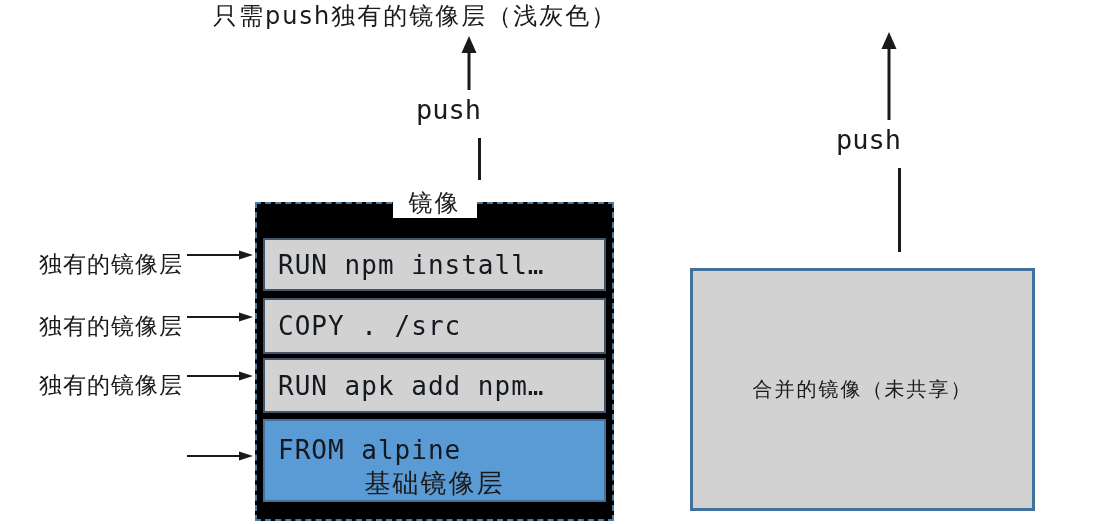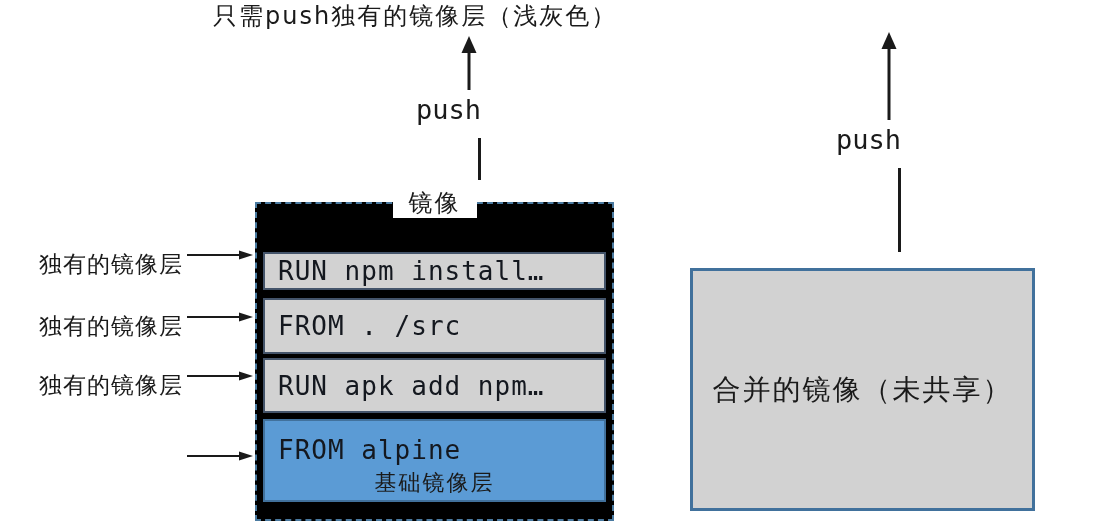--- a/index.html
+++ b/index.html
@@ -30,46 +30,46 @@
   }
   .image-box-title{
     position:absolute;top:-16px;left:50%;transform:translateX(-50%);
     background:#fff;padding:0 16px;font-size:24px;line-height:30px;letter-spacing:2px;white-space:nowrap;
   }
   .layer{position:absolute;left:6px;right:6px;box-sizing:border-box;}
   .layer-gray{
     background:var(--layer-gray-fill,#d2d2d2);border:2px solid var(--layer-gray-border,#44546a);
     display:flex;align-items:center;padding-left:13px;
   }
-  .l1{top:48px;height:38px;}
+  .l1{top:34px;height:53px;}
   .l2{top:94px;height:56px;}
   .l3{top:154px;height:55px;text-align:center;}
   .layer-blue{
     top:215px;height:83px;background:var(--shared-blue-fill,#5b9bd5);
     border:2px solid var(--shared-blue-border,#41719c);
     display:flex;flex-direction:column;padding:14px 13px 4px;
   }
   .code{font-family:"DejaVu Sans Mono",monospace;font-size:26px;letter-spacing:1px;white-space:nowrap;color:#14181f;}
-  .base-sublabel{margin-top:auto;align-self:center;font-size:22px;letter-spacing:2px;line-height:26px;}
+  .base-sublabel{margin-top:auto;align-self:center;font-size:26px;letter-spacing:2px;line-height:26px;}
 
   
   .row-label{position:absolute;left:0;width:222px;height:30px;display:flex;align-items:flex-start;justify-content:flex-end;}
   .r1{top:249px;} .r2{top:311px;} .r3{top:370px;} .r4{top:450px;}
   .row-label-text{font-size:23px;letter-spacing:1px;white-space:nowrap;}
   .arrow-right{margin-left:4px;flex:none;}
   .arrow-right line{stroke:var(--arrow-black,#1a1a1a);stroke-width:2;}
   .arrow-right polygon{fill:var(--arrow-black,#1a1a1a);}
 
   
   .merged-box{
     position:absolute;left:659px;top:268px;width:345px;height:243px;box-sizing:border-box;
     background:var(--layer-gray-fill,#d2d2d2);border:3px solid var(--merged-box-border,#41719c);
     display:flex;align-items:center;justify-content:center;
   }
-  .merged-box-label{font-size:28px;letter-spacing:2px;white-space:nowrap;}
+  .merged-box-label{font-size:20px;letter-spacing:2px;white-space:nowrap;}
 </style>
 </head>
 <body>
 
 <div class="stage">
 
   <div class="caption caption-left">只需push独有的镜像层（浅灰色）</div>
 
   <div class="push-group push-group-left">
     <svg class="up-arrow" width="24" height="54" viewBox="0 0 24 54">
@@ -89,21 +89,21 @@
     <div class="connector connector-right"></div>
   </div>
 
   <div class="image-box">
     <div class="image-box-title">镜像</div>
 
     <div class="layer layer-gray l1">
       <span class="code">RUN npm install…</span>
     </div>
     <div class="layer layer-gray l2">
-      <span class="code">FROM . /src</span>
+      <span class="code">COPY . /src</span>
     </div>
     <div class="layer layer-gray l3">
       <span class="code">RUN apk add npm…</span>
     </div>
     <div class="layer layer-blue">
       <span class="code">FROM alpine</span>
       <span class="base-sublabel">基础镜像层</span>
     </div>
   </div>
 

